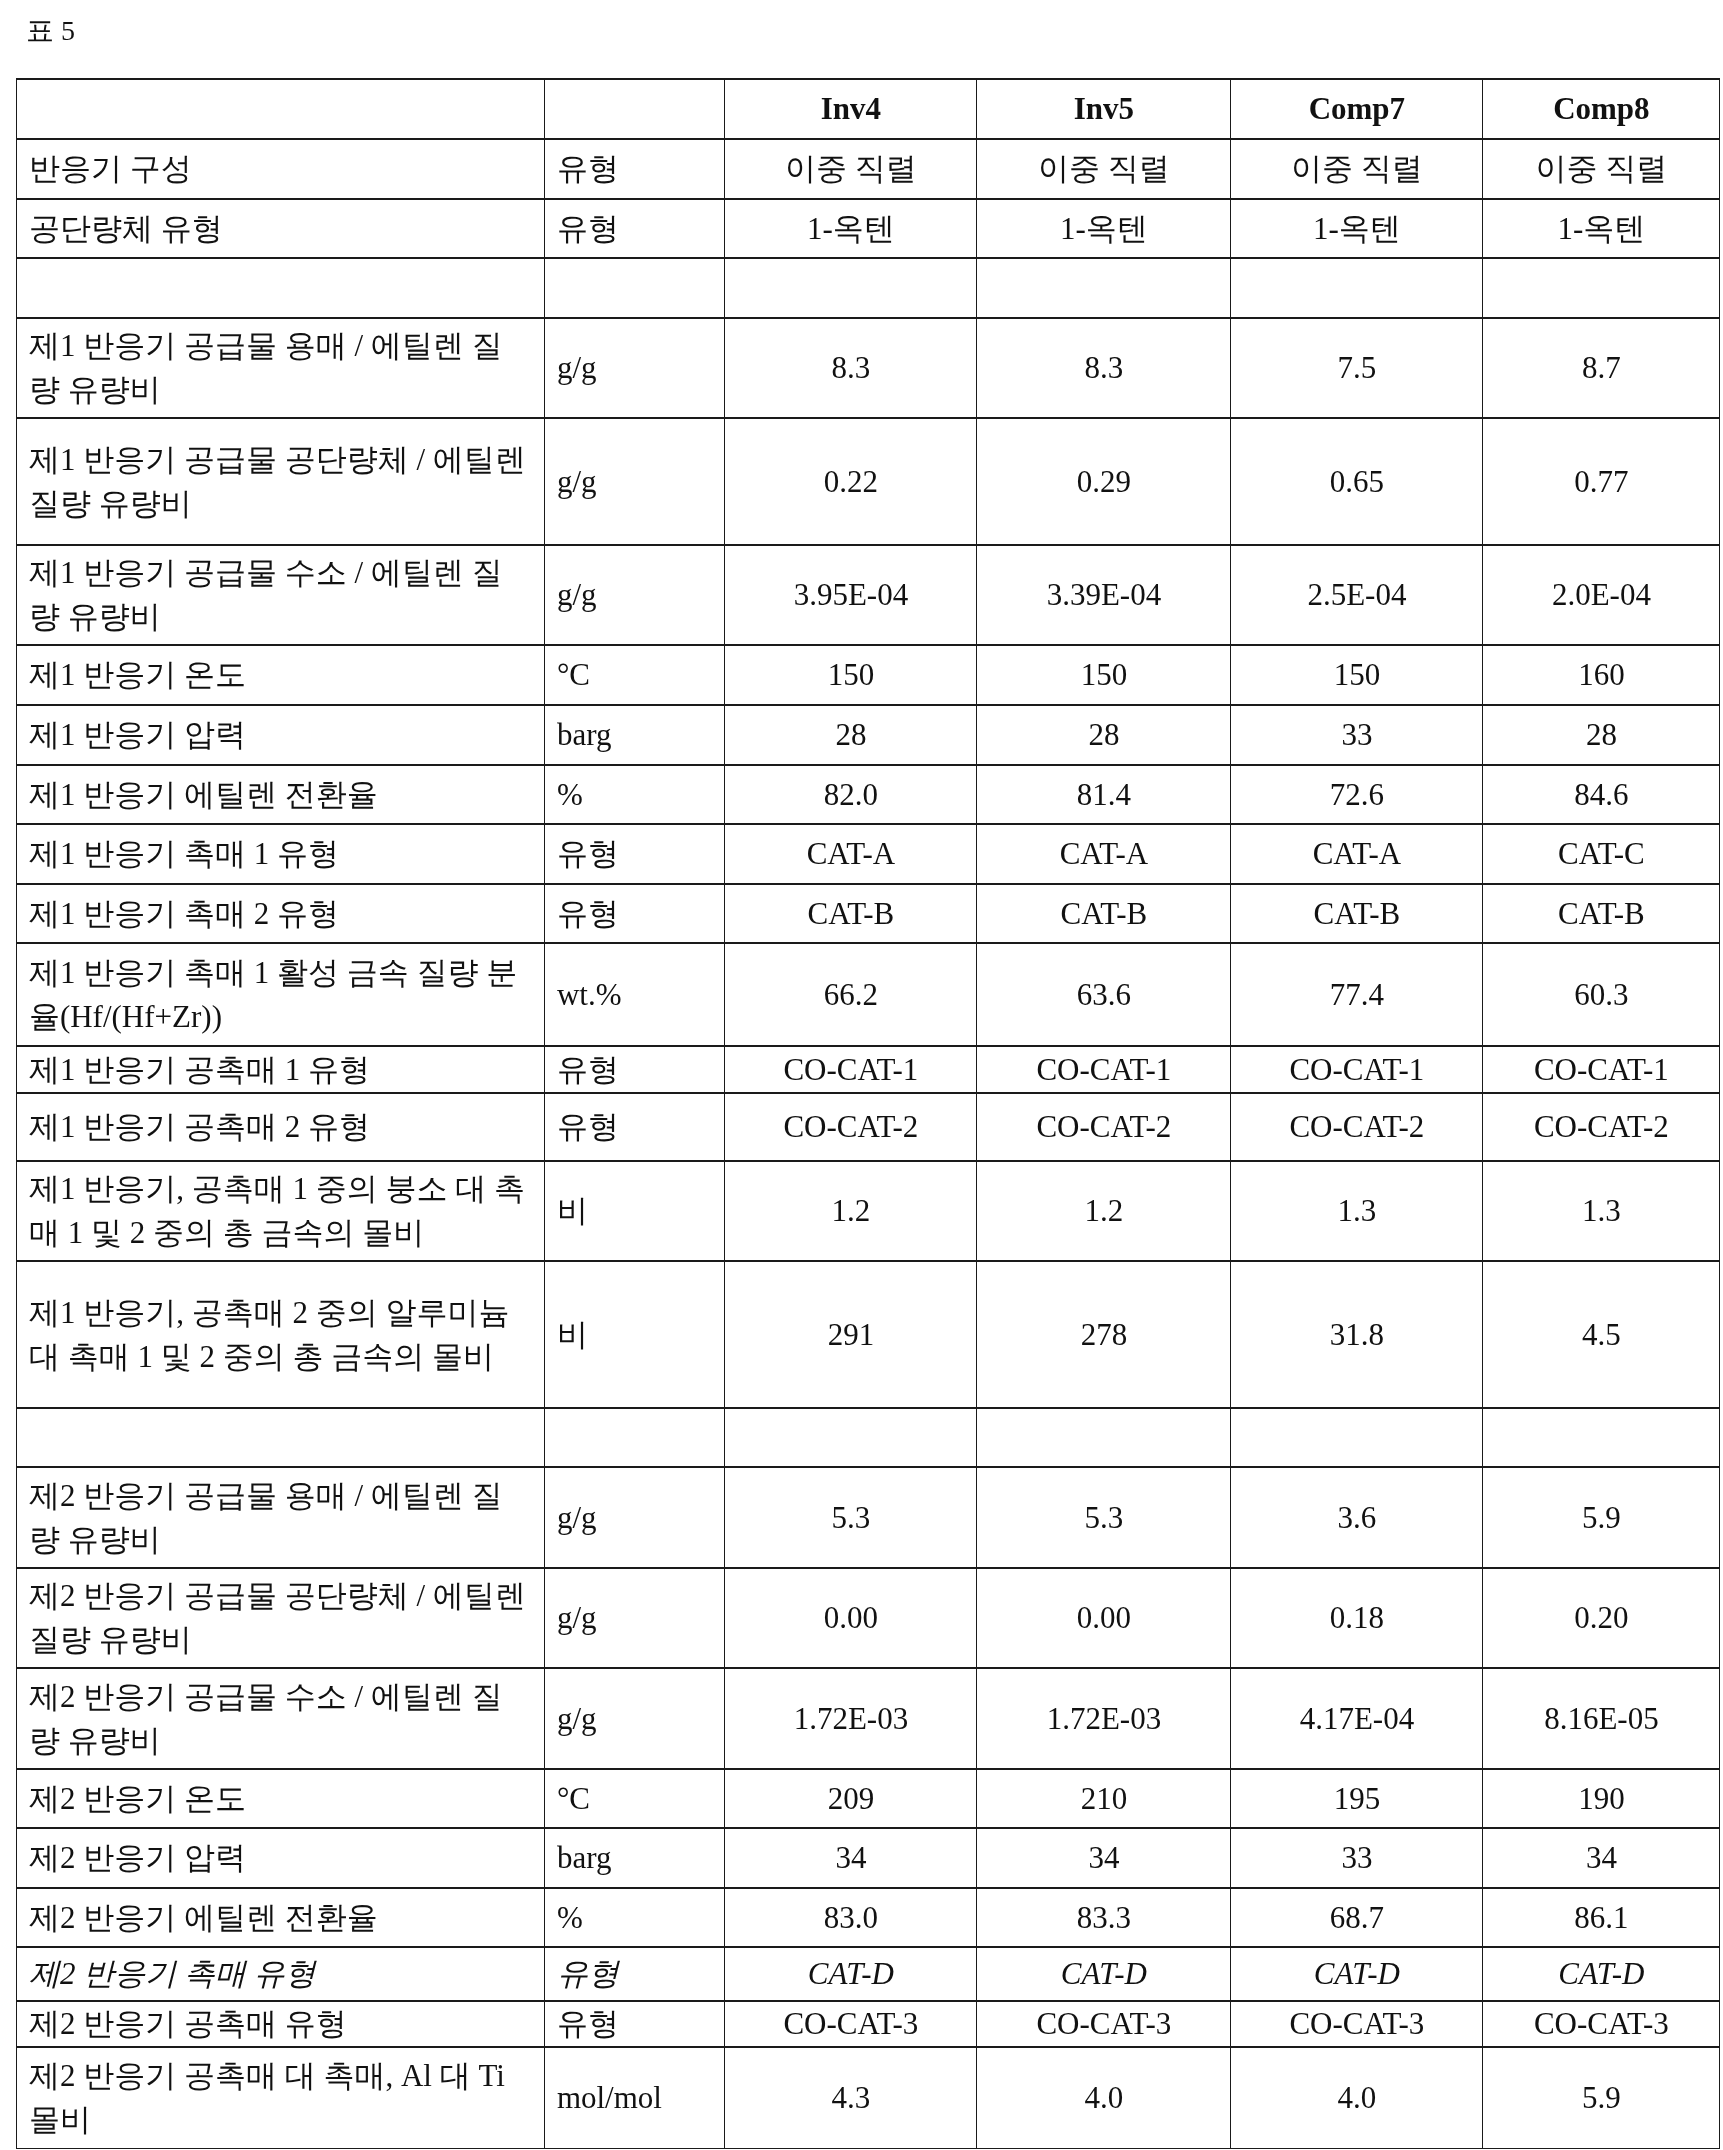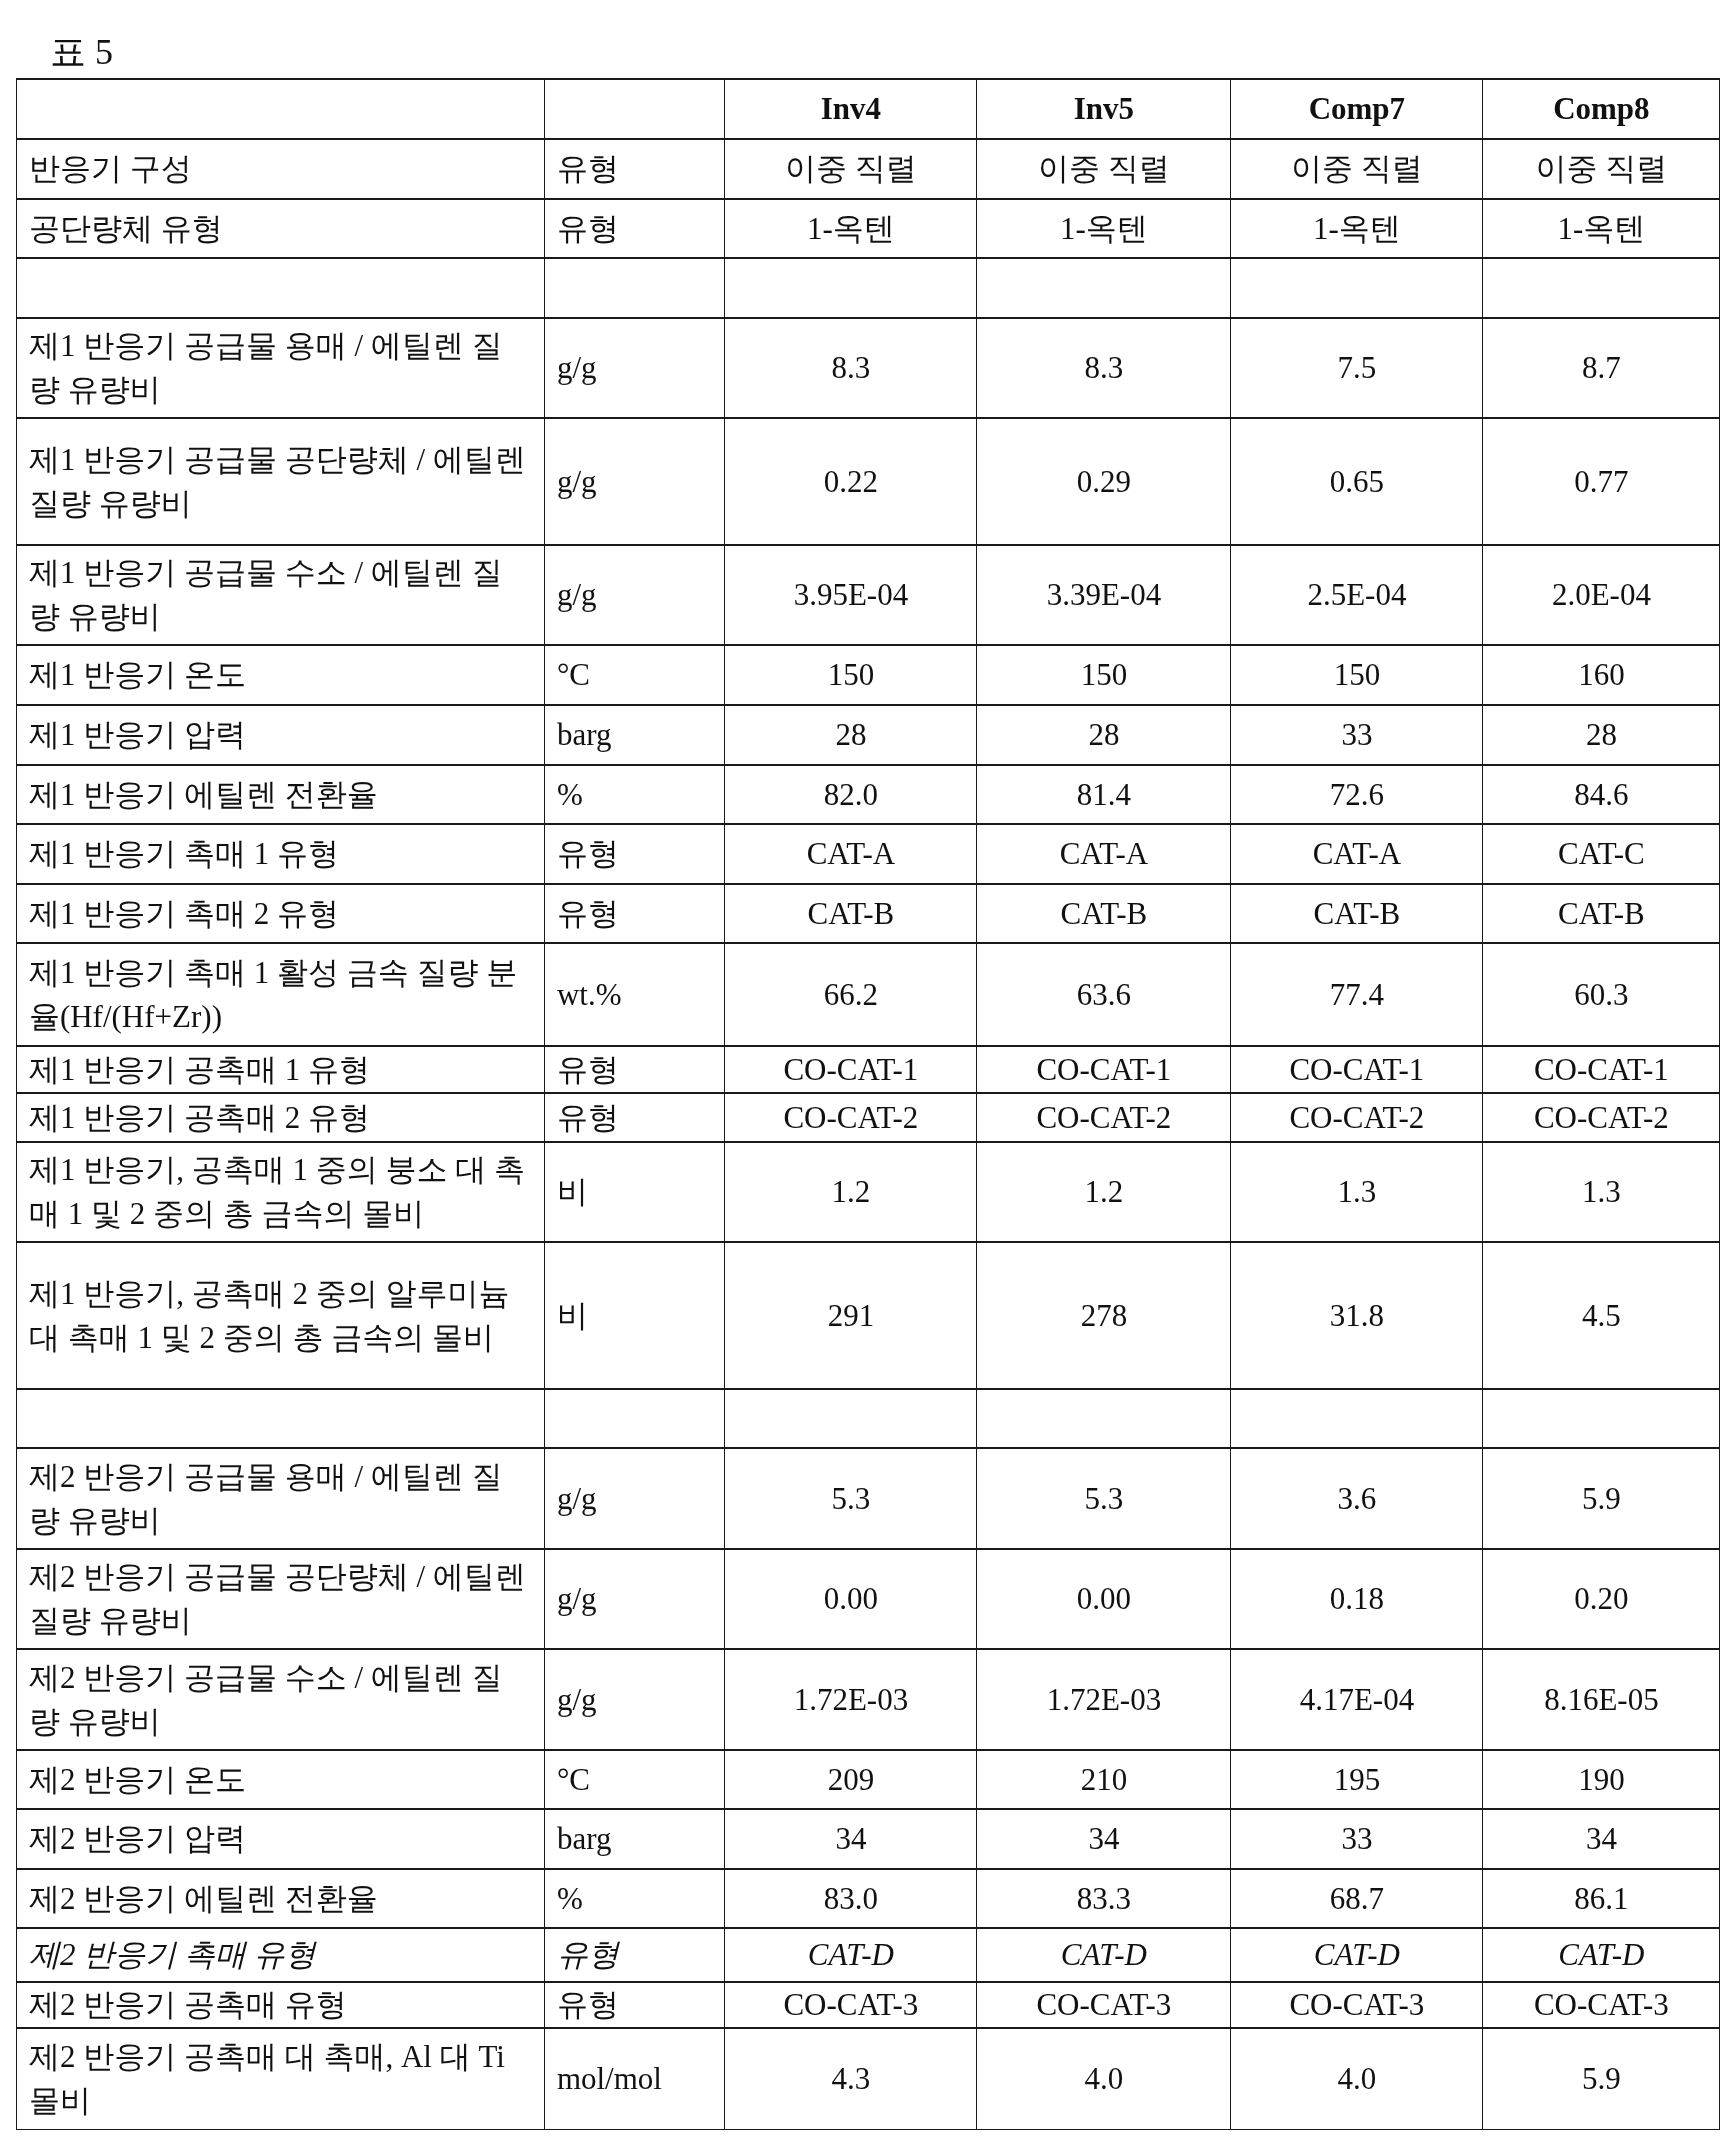--- a/index.html
+++ b/index.html
@@ -2,22 +2,22 @@
 <html style="font-size:13px"><head>
 <meta charset="utf-8">
 <style>
   html, body { margin: 0; padding: 0; background: #ffffff; }
   body {
     width: 1723px; height: 2151px; position: relative; overflow: hidden;
     font-family: "Liberation Serif", "DejaVu Serif", serif;
     color: #111;
   }
   .caption {
-    position: absolute; left: 26px; top: 26px;
-    font-size: 36px; line-height: 53px; margin-left: 24px;
+    position: absolute; left: 26px; top: 4px;
+    font-size: 28px; line-height: 53px;
   }
   table.data {
     position: absolute; left: 16.4px; top: 78px;
     border-collapse: collapse;
     table-layout: fixed;
     width: 1703px;
   }
   table.data td {
     border: 1.6px solid #1a1a1a;
     padding: 0 11.5px;
@@ -151,21 +151,21 @@
         <td class="val">60.3</td>
       </tr>
       <tr style="height: 47px;">
         <td class="label">제1 반응기 공촉매 1 유형</td>
         <td class="unit">유형</td>
         <td class="val">CO-CAT-1</td>
         <td class="val">CO-CAT-1</td>
         <td class="val">CO-CAT-1</td>
         <td class="val">CO-CAT-1</td>
       </tr>
-      <tr style="height: 49px;">
+      <tr style="height: 68px;">
         <td class="label">제1 반응기 공촉매 2 유형</td>
         <td class="unit">유형</td>
         <td class="val">CO-CAT-2</td>
         <td class="val">CO-CAT-2</td>
         <td class="val">CO-CAT-2</td>
         <td class="val">CO-CAT-2</td>
       </tr>
       <tr style="height: 100px;">
         <td class="label">제1 반응기, 공촉매 1 중의 붕소 대 촉매 1 및 2 중의 총 금속의 몰비</td>
         <td class="unit">비</td>

